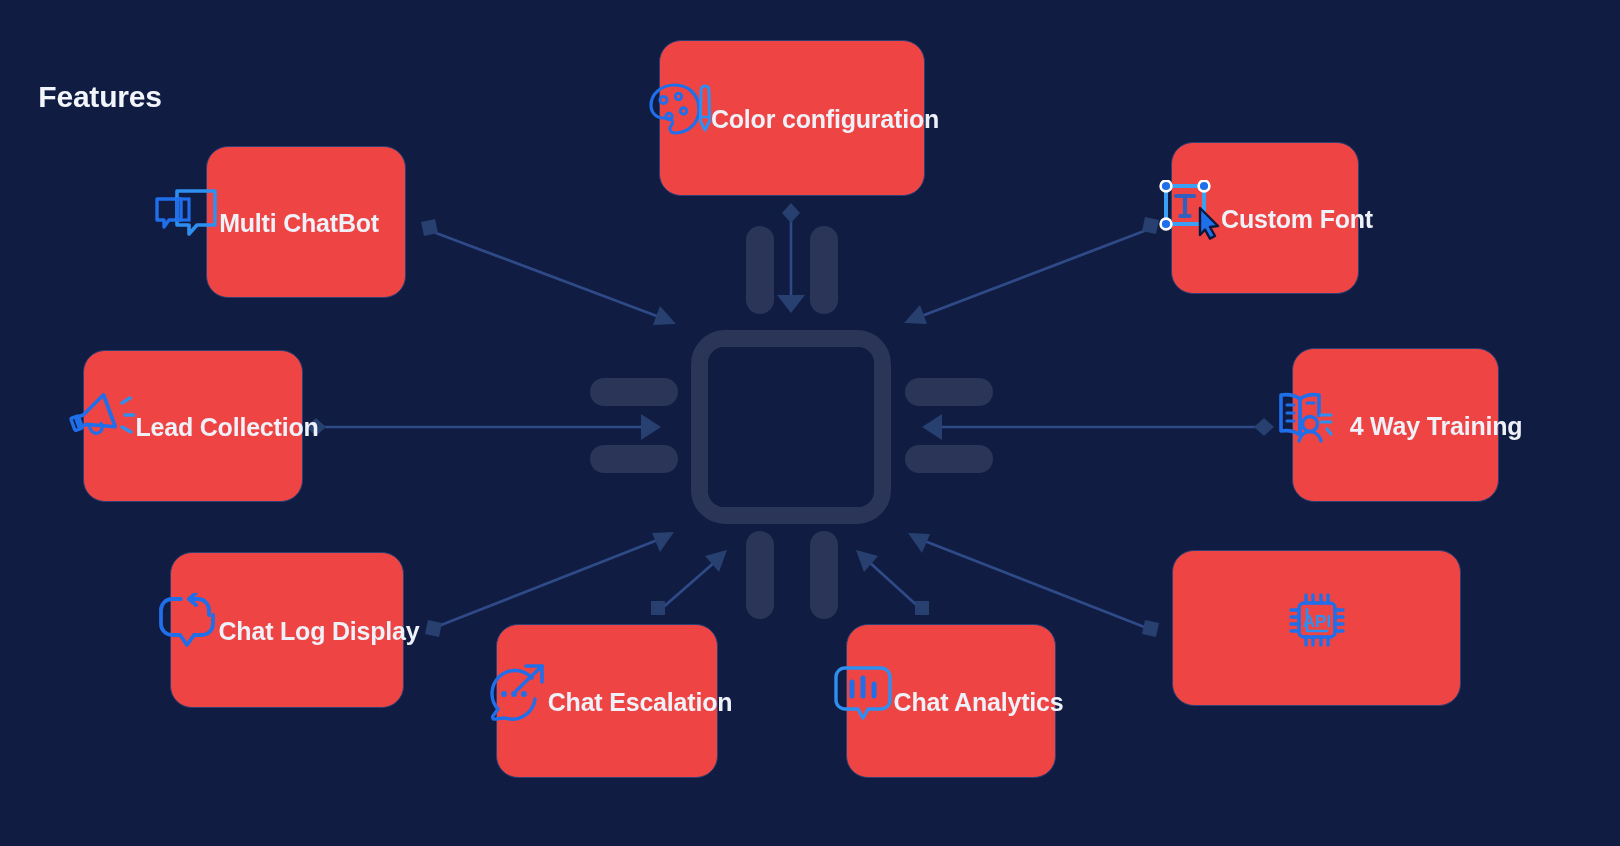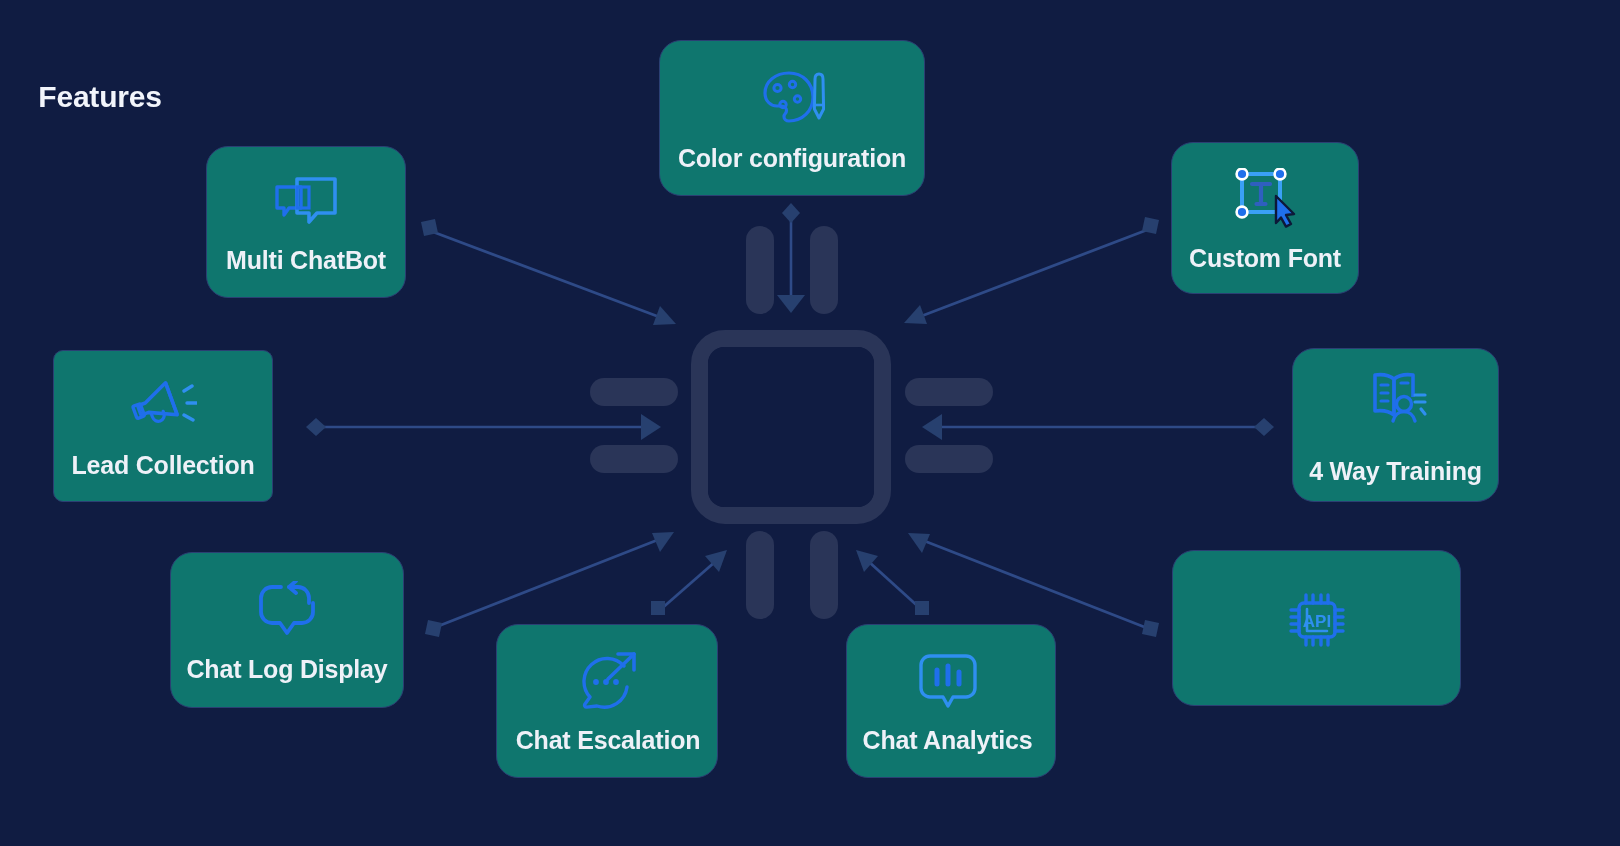--- a/index.html
+++ b/index.html
@@ -12,44 +12,44 @@
   }
   #stage { position:absolute; inset:0; width:1620px; height:784px; }
 
   
   #connectors { position:absolute; left:0; top:0; width:1620px; height:846px; z-index:1; }
 
   
   .card {
     position:absolute;
     z-index:3;
-    background:#0f766e;
+    background:#ef4444;
     border:1px solid #2b3f73;
     border-radius:22px;
     display:flex;
-    flex-direction:column;
+    flex-direction:row;
     align-items:center;
     justify-content:center;
     padding:22px 26px 20px;
   }
   .card .icon { display:block; margin-bottom:14px; }
   .card .label {
     color:#eef1f8;
     font-size:25px;
     font-weight:700;
     letter-spacing:-0.2px;
     white-space:nowrap;
     line-height:1;
   }
 
   
   #card-color-configuration { left:659px; top:40px;  width:266px; height:156px; }
-  #card-multi-chatbot      { left:206px; top:146px; width:200px; height:152px; }
+  #card-multi-chatbot      { left:206px; top:146px; width:200px; height:152px;justify-content:flex-end; }
   #card-custom-font        { left:1171px;top:142px; width:188px; height:152px; }
-  #card-lead-collection    { left:53px;  top:350px; width:220px; height:152px;border-radius:10px; }
+  #card-lead-collection    { left:83px;  top:350px; width:220px; height:152px; }
   #card-4-way-training     { left:1292px;top:348px; width:207px; height:154px;gap:15px; }
   #card-chat-log-display   { left:170px; top:552px; width:234px; height:156px; }
   #card-chat-escalation    { left:496px; top:624px; width:222px; height:154px;padding-left:28px; }
   #card-chat-analytics     { left:846px; top:624px; width:210px; height:154px;padding-left:19px; }
   #card-openai-configuration{left:1172px;top:550px; width:289px; height:156px; }
 
   
   #chip {
     position:absolute;
     left:691px; top:330px;

